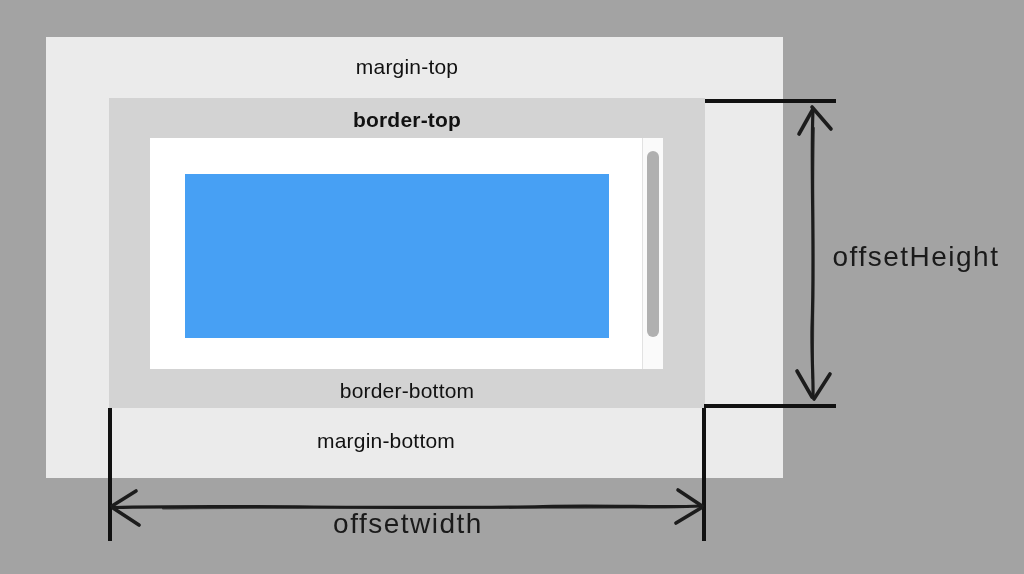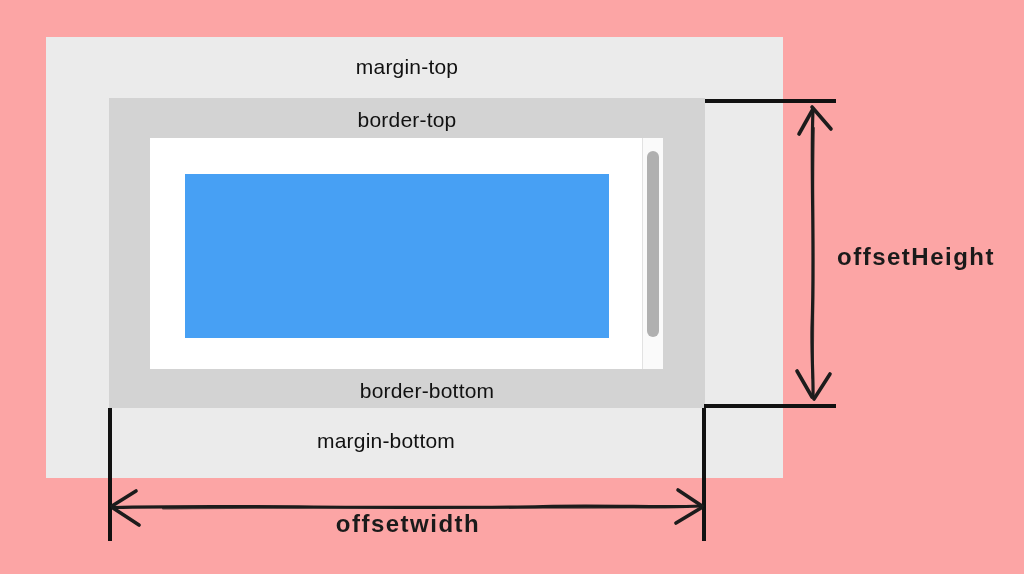--- a/index.html
+++ b/index.html
@@ -1,19 +1,19 @@
 <!DOCTYPE html>
 <html><head>
 <meta charset="utf-8">
 <style>
   * { margin:0; padding:0; box-sizing:border-box; }
   html,body { background:#ffffff; }
   body { font-family:"Liberation Sans", sans-serif; }
   #canvas {
-    position:relative; width:1024px; height:574px; background:#fca5a5;
+    position:relative; width:1024px; height:574px; background:#a3a3a3;
     overflow:hidden;
   }
   .abs { position:absolute; }
 
   
   #margin-box  { left:46px;  top:37px;  width:737px; height:441px; }
   #border-box  { left:109px; top:98px;  width:596px; height:310px; }
   #padding-box { left:150px; top:138px; width:513px; height:231px; }
   #content-box { left:185px; top:174px; width:424px; height:164px; }
 
@@ -25,36 +25,36 @@
   #scroll-thumb {
     left:647px; top:151px; width:12px; height:186px; border-radius:7px;
   }
 
   
   .box-label {
     position:absolute; transform:translate(-50%,-50%);
     font-size:21px; color:#111; letter-spacing:0.2px; white-space:nowrap;
   }
   #label-margin-top    { left:407px; top:67px; }
-  #label-border-top    { left:407px; top:120px; }
+  #label-border-top    { left:407px; top:120px;font-weight:bold; }
   #label-padding-top   { left:407px; top:153px; }
-  #label-border-bottom { left:407px; top:391px;margin-left:20px; }
+  #label-border-bottom { left:407px; top:391px; }
   #label-margin-bottom { left:386px; top:441px; }
 
   
   .tick { position:absolute; background:#111; }
   #offset-height-top-tick    { left:705px; top:99px;  width:131px; height:4px; }
   #offset-height-bottom-tick { left:704px; top:404px; width:132px; height:4px; }
   #offset-width-left-tick    { left:108px; top:408px; width:4px;  height:133px; }
   #offset-width-right-tick   { left:702px; top:408px; width:4px;  height:133px; }
 
   
   .hand-label {
     position:absolute; transform:translate(-50%,-50%);
-    font-size:24px; font-weight:700; color:#1a1a1a;
+    font-size:28px; font-weight:400; color:#1a1a1a;
     letter-spacing:1.5px; white-space:nowrap;
   }
   #label-offset-height { left:916px; top:257px; }
   #label-offset-width  { left:408px; top:524px; }
 
   svg { position:absolute; overflow:visible; }
   .sketch { stroke:#1c1c1c; fill:none; stroke-linecap:round; }
 </style>
 </head>
 <body>

